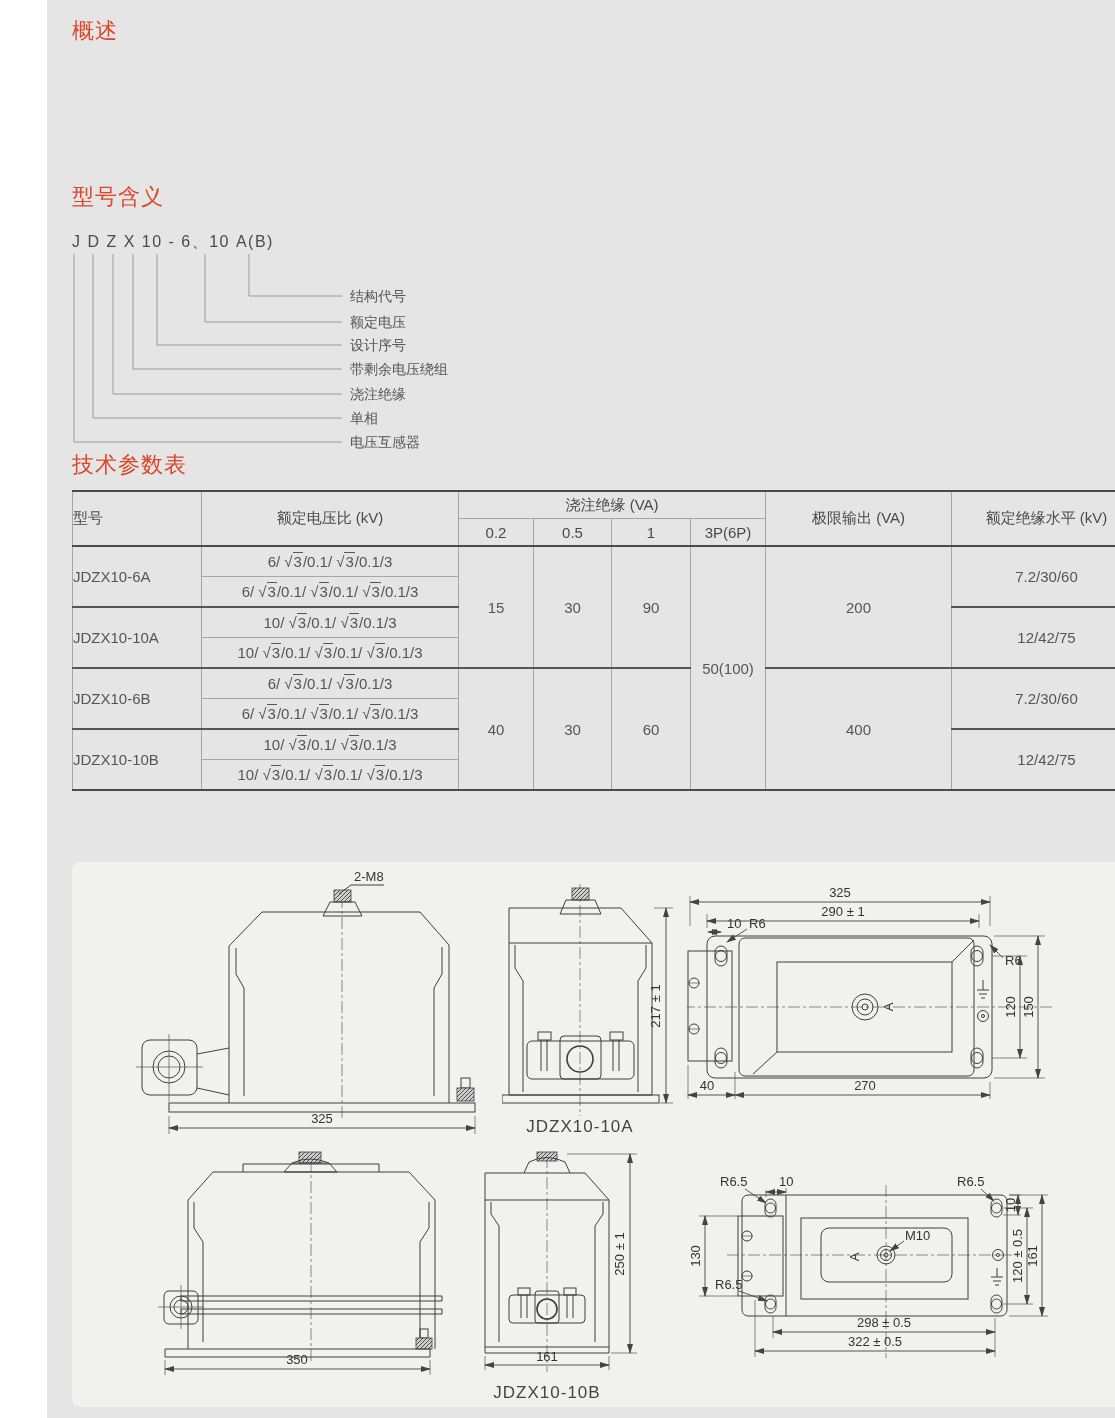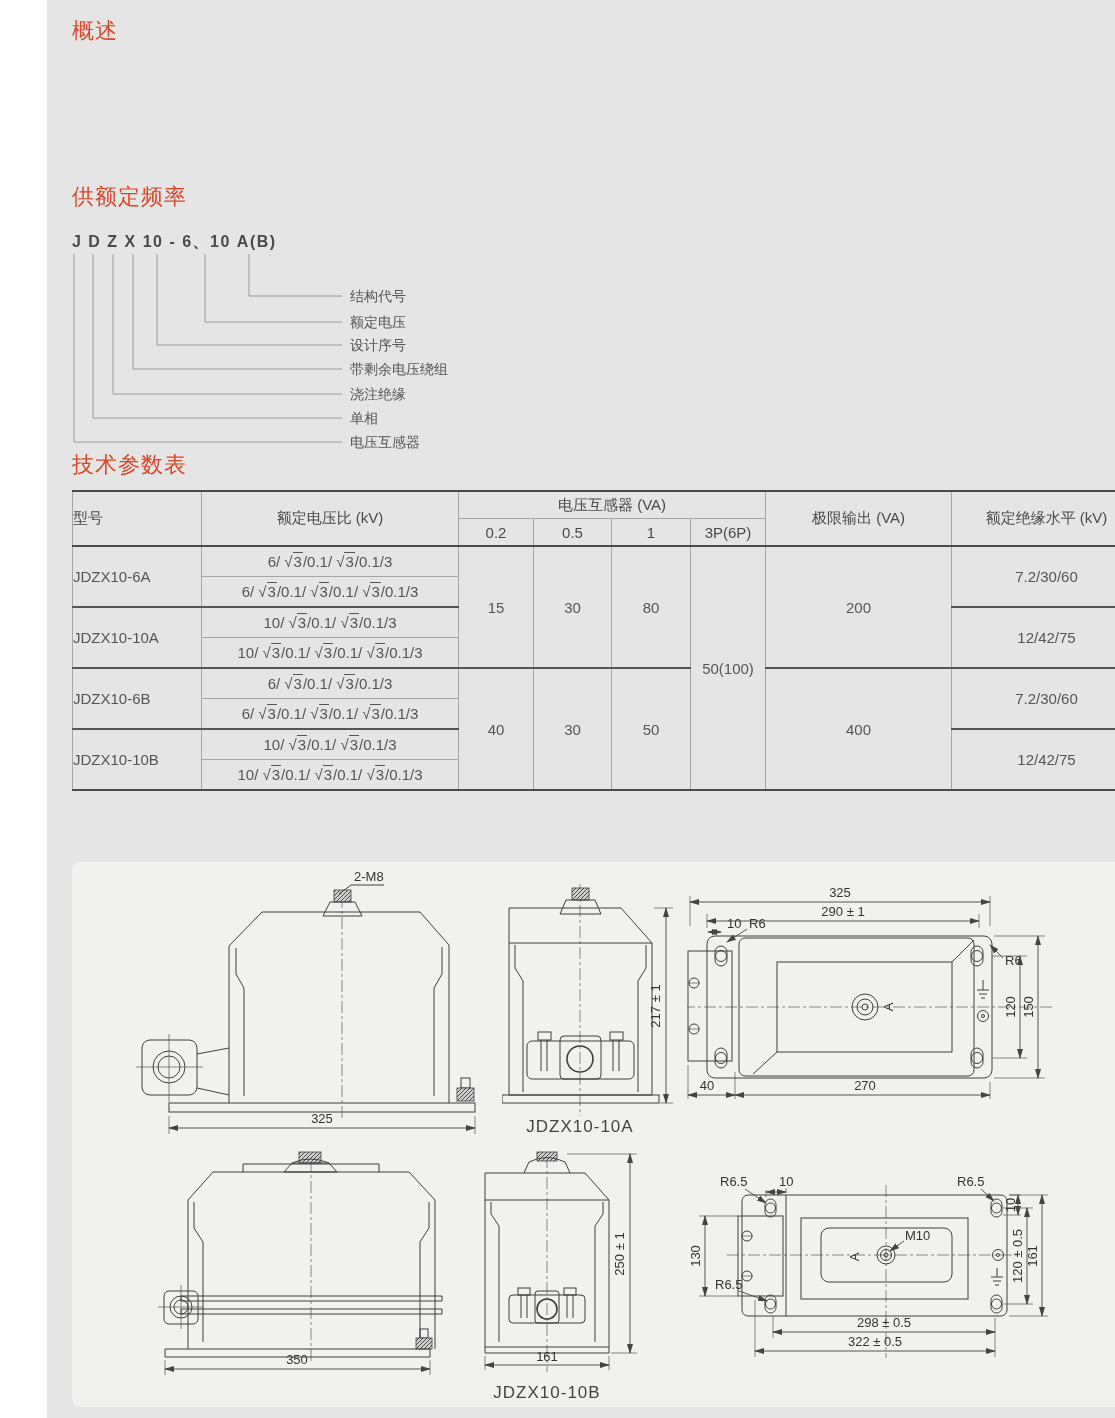--- a/index.html
+++ b/index.html
@@ -2,21 +2,21 @@
 <html><head>
 <meta charset="utf-8">
 <style>
   html,body{margin:0;padding:0;background:#fff;}
   .page{position:relative;width:1115px;height:1418px;background:#e5e5e5;
         font-family:"Liberation Sans","DejaVu Sans",sans-serif;overflow:hidden;margin-left:47px;}
   .abs{position:absolute;}
   h2.sec{font-size:22px;font-weight:400;color:#dc4628;margin:0;letter-spacing:1px;}
   .body-text{font-size:15px;color:#5a5a5a;line-height:29px;width:512px;margin:0;}
   
-  .model-code{font-size:16px;color:#4a4a4a;letter-spacing:1.5px;font-weight:bold;}
+  .model-code{font-size:16px;color:#4a4a4a;letter-spacing:1.5px;}
   .mm-label{font-size:14px;fill:#555;}
   .mm-line{stroke:#9a9a9a;stroke-width:1;fill:none;}
   
   table.spec{border-collapse:collapse;table-layout:fixed;width:1069px;font-size:15px;color:#555;
              border-top:2px solid #4a4a4a;border-bottom:2px solid #4a4a4a;}
   table.spec td,table.spec th{border:1px solid #a6a6a6;text-align:center;font-weight:400;
              padding:0;height:29px;overflow:hidden;white-space:nowrap;}
   table.spec thead th{background:#e5e5e5;color:#4a4a4a;height:26px;}
   table.spec thead{border-bottom:2px solid #4a4a4a;}
   table.spec th.lft, table.spec td.lft{text-align:left;}
@@ -46,21 +46,21 @@
       </marker>
       <pattern id="ht" width="4" height="4" patternUnits="userSpaceOnUse">
         <rect width="4" height="4" fill="#cfcfcf"></rect>
         <path d="M0,4 L4,0 M-1,1 L1,-1 M3,5 L5,3" stroke="#4a4a4a" stroke-width="1"></path>
       </pattern>
     </defs>
   </svg>
 
   <h2 class="sec abs" style="left:25px;top:16px;">概述</h2>
 
-  <h2 class="sec abs" style="left:25px;top:182px;">供额定频率</h2>
+  <h2 class="sec abs" style="left:25px;top:182px;">型号含义</h2>
   <div class="model-code abs" style="left:25px;top:232px;">J D Z X 10 - 6、10 A(B)</div>
 
   <svg class="abs" style="left:25px;top:252px;" width="560" height="202" viewBox="0 0 560 202">
 
     <polyline class="mm-line" points="177,2 177,44 270,44"></polyline>
     <polyline class="mm-line" points="133,2 133,70 270,70"></polyline>
     <polyline class="mm-line" points="85,2 85,93 270,93"></polyline>
     <polyline class="mm-line" points="61,2 61,117 270,117"></polyline>
     <polyline class="mm-line" points="41,2 41,142 270,142"></polyline>
     <polyline class="mm-line" points="21,2 21,166 270,166"></polyline>
@@ -84,59 +84,59 @@
         <col style="width:78px">
       <col style="width:79px">
         <col style="width:75px">
         <col style="width:186px">
         <col style="width:190px">
     </colgroup>
     <thead>
       <tr>
         <th rowspan="2" class="lft">型号</th>
         <th rowspan="2">额定电压比 (kV)</th>
-        <th colspan="4">电压互感器 (VA)</th>
+        <th colspan="4">浇注绝缘 (VA)</th>
         <th rowspan="2">极限输出 (VA)</th>
         <th rowspan="2">额定绝缘水平 (kV)</th>
       </tr>
       <tr>
         <th>0.2</th>
         <th>0.5</th>
         <th>1</th>
         <th>3P(6P)</th>
       </tr>
     </thead>
     <tbody>
       <tr>
         <td rowspan="2" class="lft">JDZX10-6A</td>
         <td>6/ √<span class="vinc">3</span>/0.1/ √<span class="vinc">3</span>/0.1/3</td>
         <td rowspan="4">15</td>
         <td rowspan="4">30</td>
-        <td rowspan="4">80</td>
+        <td rowspan="4">90</td>
         <td rowspan="8">50(100)</td>
         <td rowspan="4">200</td>
         <td rowspan="2">7.2/30/60</td>
       </tr>
       <tr>
         <td>6/ √<span class="vinc">3</span>/0.1/ √<span class="vinc">3</span>/0.1/ √<span class="vinc">3</span>/0.1/3</td>
       </tr>
       <tr class="grp">
         <td rowspan="2" class="lft">JDZX10-10A</td>
         <td>10/ √<span class="vinc">3</span>/0.1/ √<span class="vinc">3</span>/0.1/3</td>
         <td rowspan="2">12/42/75</td>
       </tr>
       <tr>
         <td>10/ √<span class="vinc">3</span>/0.1/ √<span class="vinc">3</span>/0.1/ √<span class="vinc">3</span>/0.1/3</td>
       </tr>
       <tr class="grp">
         <td rowspan="2" class="lft">JDZX10-6B</td>
         <td>6/ √<span class="vinc">3</span>/0.1/ √<span class="vinc">3</span>/0.1/3</td>
         <td rowspan="4">40</td>
         <td rowspan="4">30</td>
-        <td rowspan="4">50</td>
+        <td rowspan="4">60</td>
         <td rowspan="4">400</td>
         <td rowspan="2">7.2/30/60</td>
       </tr>
       <tr>
         <td>6/ √<span class="vinc">3</span>/0.1/ √<span class="vinc">3</span>/0.1/ √<span class="vinc">3</span>/0.1/3</td>
       </tr>
       <tr class="grp">
         <td rowspan="2" class="lft">JDZX10-10B</td>
         <td>10/ √<span class="vinc">3</span>/0.1/ √<span class="vinc">3</span>/0.1/3</td>
         <td rowspan="2">12/42/75</td>

